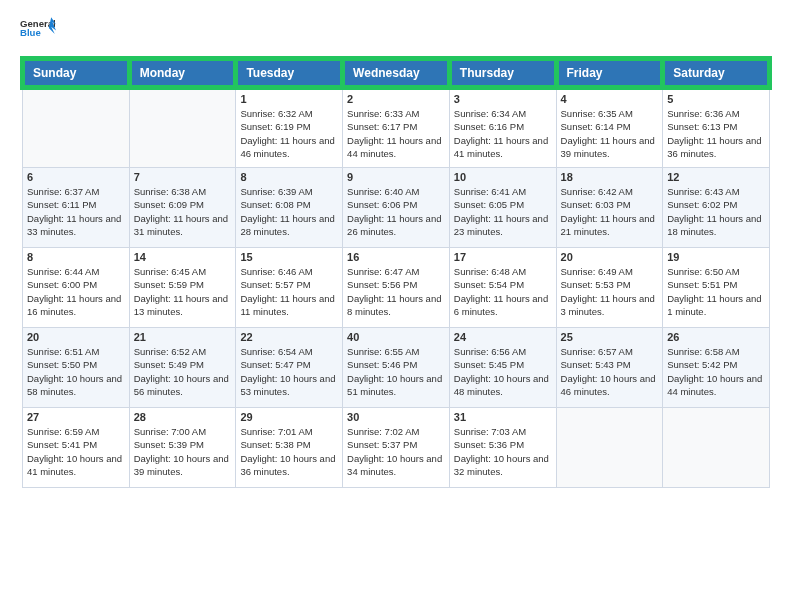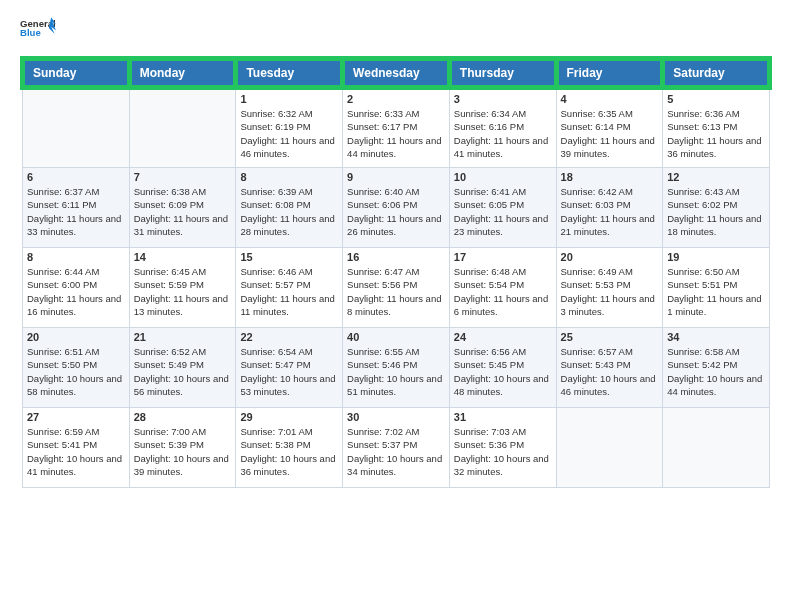--- a/index.html
+++ b/index.html
@@ -140,21 +140,21 @@
           <td><span class="day-num">20</span><span class="cell-text">Sunrise: 6:49 AM<br>Sunset: 5:53 PM<br>Daylight: 11 hours and 3 minutes.</span></td>
           <td><span class="day-num">19</span><span class="cell-text">Sunrise: 6:50 AM<br>Sunset: 5:51 PM<br>Daylight: 11 hours and 1 minute.</span></td>
         </tr>
         <tr>
           <td><span class="day-num">20</span><span class="cell-text">Sunrise: 6:51 AM<br>Sunset: 5:50 PM<br>Daylight: 10 hours and 58 minutes.</span></td>
           <td><span class="day-num">21</span><span class="cell-text">Sunrise: 6:52 AM<br>Sunset: 5:49 PM<br>Daylight: 10 hours and 56 minutes.</span></td>
           <td><span class="day-num">22</span><span class="cell-text">Sunrise: 6:54 AM<br>Sunset: 5:47 PM<br>Daylight: 10 hours and 53 minutes.</span></td>
           <td><span class="day-num">40</span><span class="cell-text">Sunrise: 6:55 AM<br>Sunset: 5:46 PM<br>Daylight: 10 hours and 51 minutes.</span></td>
           <td><span class="day-num">24</span><span class="cell-text">Sunrise: 6:56 AM<br>Sunset: 5:45 PM<br>Daylight: 10 hours and 48 minutes.</span></td>
           <td><span class="day-num">25</span><span class="cell-text">Sunrise: 6:57 AM<br>Sunset: 5:43 PM<br>Daylight: 10 hours and 46 minutes.</span></td>
-          <td><span class="day-num">34</span><span class="cell-text">Sunrise: 6:58 AM<br>Sunset: 5:42 PM<br>Daylight: 10 hours and 44 minutes.</span></td>
+          <td><span class="day-num">26</span><span class="cell-text">Sunrise: 6:58 AM<br>Sunset: 5:42 PM<br>Daylight: 10 hours and 44 minutes.</span></td>
         </tr>
         <tr>
           <td><span class="day-num">27</span><span class="cell-text">Sunrise: 6:59 AM<br>Sunset: 5:41 PM<br>Daylight: 10 hours and 41 minutes.</span></td>
           <td><span class="day-num">28</span><span class="cell-text">Sunrise: 7:00 AM<br>Sunset: 5:39 PM<br>Daylight: 10 hours and 39 minutes.</span></td>
           <td><span class="day-num">29</span><span class="cell-text">Sunrise: 7:01 AM<br>Sunset: 5:38 PM<br>Daylight: 10 hours and 36 minutes.</span></td>
           <td><span class="day-num">30</span><span class="cell-text">Sunrise: 7:02 AM<br>Sunset: 5:37 PM<br>Daylight: 10 hours and 34 minutes.</span></td>
           <td><span class="day-num">31</span><span class="cell-text">Sunrise: 7:03 AM<br>Sunset: 5:36 PM<br>Daylight: 10 hours and 32 minutes.</span></td>
           <td class="empty-cell"></td>
           <td class="empty-cell"></td>
         </tr>

